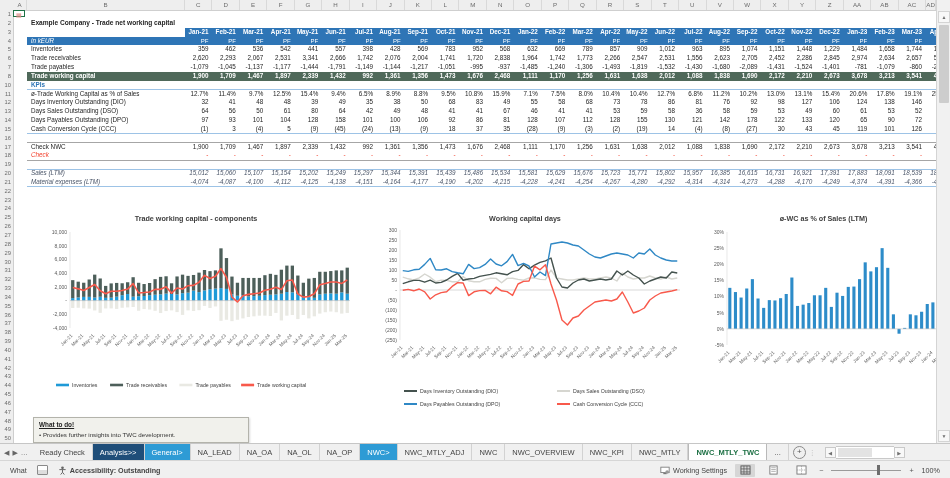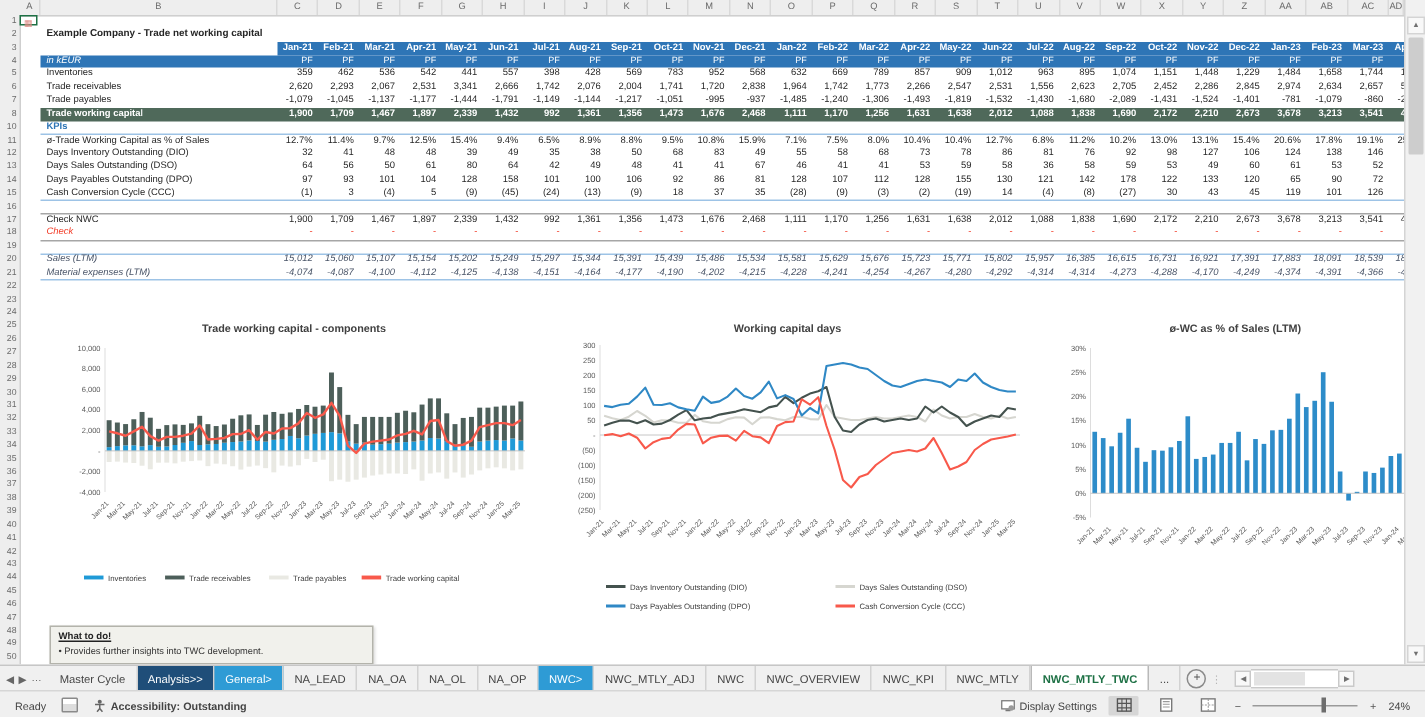--- a/index.html
+++ b/index.html
@@ -922,21 +922,21 @@
   </div>
 </div>
 
 <div id="tabbar">
   <div class="navarrows">
       <span>◀</span>
       <span>▶</span>
       <span style="letter-spacing:1px;">…</span>
     </div>
   <div id="tabs-host" style="display:flex;align-items:stretch;">
-      <div class="tab ">Master Cycle</div>
+      <div class="tab ">Ready Check</div>
       <div class="tab navy">Analysis&gt;&gt;</div>
       <div class="tab blue">General&gt;</div>
       <div class="tab ">NA_LEAD</div>
       <div class="tab ">NA_OA</div>
       <div class="tab ">NA_OL</div>
       <div class="tab ">NA_OP</div>
       <div class="tab blue">NWC&gt;</div>
       <div class="tab ">NWC_MTLY_ADJ</div>
       <div class="tab ">NWC</div>
       <div class="tab ">NWC_OVERVIEW</div>
@@ -953,38 +953,38 @@
       <div class="hs-track">
           <div class="hs-thumb"></div>
         </div>
       <div class="hs-btn">▶</div>
     </div>
   </div>
 </div>
 
 <div id="statusbar">
   <div class="sb-left">
-    <span>Ready</span>
+    <span>What</span>
     <span style="display:inline-block;width:9px;height:8px;border:1px solid #8a8a8a;border-radius:1px;background:linear-gradient(#fff 45%,#ddd 45%);"></span>
     <span style="display:flex;align-items:center;gap:3px;">
       <svg width="9" height="9" viewBox="0 0 10 10">
           <circle cx="5" cy="2" r="1.5" fill="#666"></circle>
           <path d="M1.5 4 h7 M5 4 v3 M5 7 l-2 2.5 M5 7 l2 2.5" stroke="#666" stroke-width="1.1" fill="none"></path>
         </svg>
       <b>Accessibility: Outstanding</b>
     </span>
   </div>
   <div class="sb-right">
     <span style="display:flex;align-items:center;gap:3px;">
       <svg width="10" height="9" viewBox="0 0 12 10">
           <rect x="1" y="1" width="10" height="6.5" fill="#fff" stroke="#777" stroke-width="1"></rect>
           <rect x="4" y="8" width="4" height="1.4" fill="#777"></rect>
           <circle cx="8.6" cy="6.8" r="2.2" fill="#9a9a9a"></circle>
         </svg>
-      <span>Display Settings</span>
+      <span>Working Settings</span>
     </span>
     <span class="viewbtn sel">
         <svg width="11" height="10" viewBox="0 0 12 11">
           <rect x="1" y="1" width="10" height="9" fill="none" stroke="#555" stroke-width="1"></rect>
           <path d="M1 4.3 h10 M1 7.6 h10 M4.3 1 v9 M7.6 1 v9" stroke="#555" stroke-width="0.8"></path>
         </svg>
       </span>
     <span class="viewbtn">
         <svg width="11" height="10" viewBox="0 0 12 11">
           <rect x="2" y="1" width="8" height="9" fill="#fff" stroke="#777" stroke-width="1"></rect>
@@ -996,15 +996,15 @@
           <rect x="1" y="1" width="10" height="9" fill="#fff" stroke="#777" stroke-width="1"></rect>
           <path d="M6 1 v9 M1 5.5 h10" stroke="#999" stroke-width="0.8" stroke-dasharray="1.5 1"></path>
         </svg>
       </span>
     <span style="color:#555;">−</span>
     <span style="position:relative;width:70px;height:10px;display:inline-block;">
       <span style="position:absolute;left:0;right:0;top:4.5px;height:1px;background:#9a9a9a;"></span>
       <span style="position:absolute;left:46px;top:0;width:3px;height:10px;background:#6d6d6d;"></span>
     </span>
     <span style="color:#555;">+</span>
-    <span>24%</span>
+    <span>100%</span>
   </div>
 </div>
 
 </body></html>

